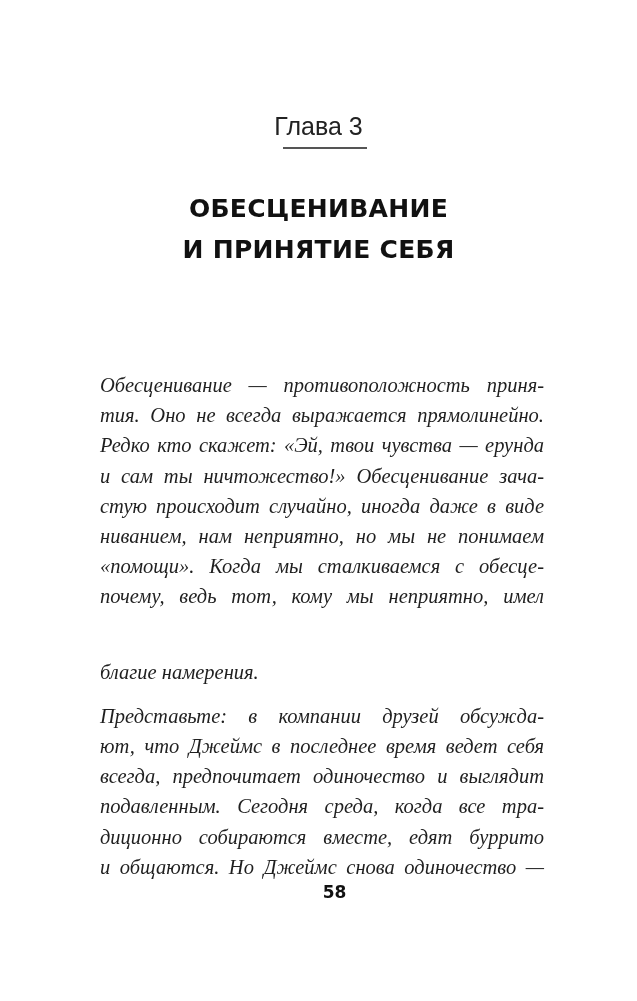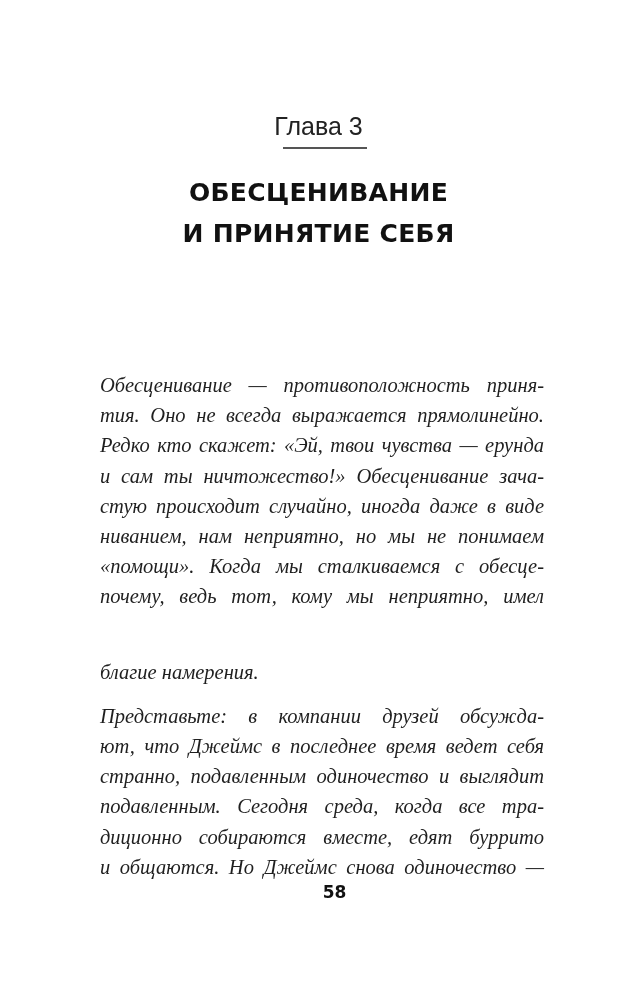--- a/index.html
+++ b/index.html
@@ -8,21 +8,21 @@
     color: #1a1a1a;
   }
   .chapter-label {
     position: absolute; left: 0; width: 637px; top: 112px; text-align: center;
     font-family: "Liberation Sans", sans-serif; font-size: 25px; color: #222;
   }
   .chapter-rule {
     position: absolute; left: 283px; top: 147px; width: 84px; height: 2px; background: #555;
   }
   .chapter-title {
-    position: absolute; left: 0; width: 637px; top: 172px; text-align: center;
+    position: absolute; left: 0; width: 637px; top: 188px; text-align: center;
     font-family: "DejaVu Sans", sans-serif; font-weight: bold; font-size: 25px; line-height: 41px;
     color: #111; letter-spacing: 0.3px;
   }
   .body-text {
     position: absolute; left: 100px; width: 444px; top: 370px;
     font-family: "Liberation Serif", serif; font-size: 20.5px; line-height: 30.2px; color: #1f1f1f;
     text-align: justify;
   }
   .line { display: block; white-space: nowrap; text-align-last: justify; text-align: justify; }
   .line.last { text-align-last: left; margin-top: 45px; }
@@ -50,20 +50,20 @@
     <span class="line">и сам ты ничтожество!» Обесценивание зача-</span>
     <span class="line">стую происходит случайно, иногда даже в виде</span>
     <span class="line">ниванием, нам неприятно, но мы не понимаем</span>
     <span class="line">«помощи». Когда мы сталкиваемся с обесце-</span>
     <span class="line">почему, ведь тот, кому мы неприятно, имел</span>
     <span class="line last">благие намерения.</span>
   </div>
   <div class="para">
     <span class="line">Представьте: в компании друзей обсужда-</span>
     <span class="line">ют, что Джеймс в последнее время ведет себя</span>
-    <span class="line">странно, подавленным одиночество и выглядит</span>
+    <span class="line">всегда, предпочитает одиночество и выглядит</span>
     <span class="line">подавленным. Сегодня среда, когда все тра-</span>
     <span class="line">диционно собираются вместе, едят буррито</span>
     <span class="line">и общаются. Но Джеймс снова одиночество —</span>
   </div>
 </div>
 
 <div class="page-number">58</div>
 
 </body></html>

